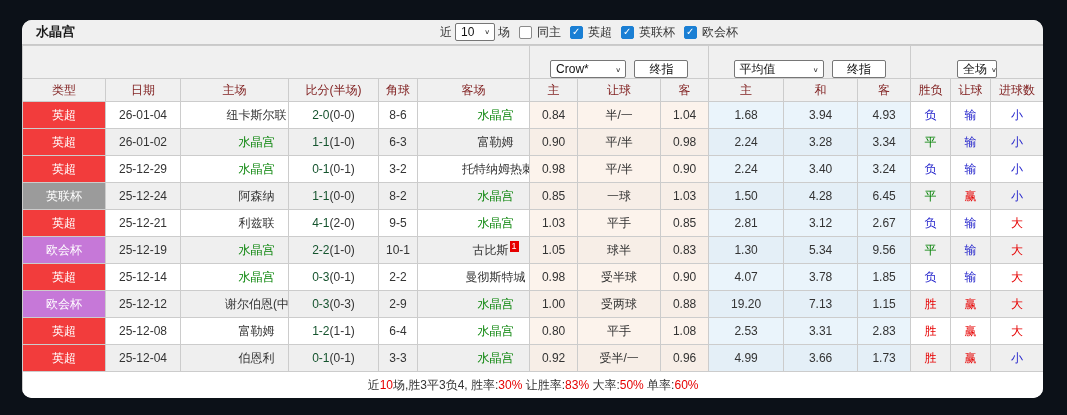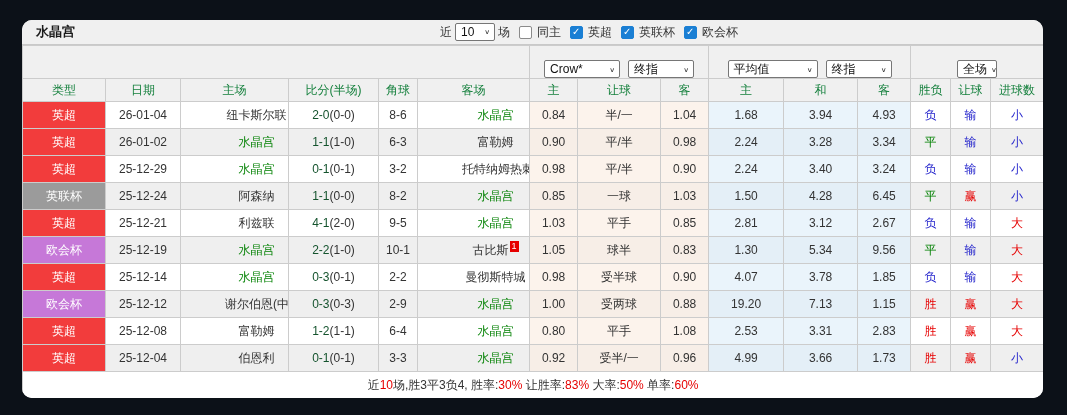--- a/index.html
+++ b/index.html
@@ -18,40 +18,40 @@
   .sel-count{width:40px;}
   .cb{display:inline-block;width:13px;height:13px;box-sizing:border-box;border:1px solid #8b8b8b;background:#fff;vertical-align:-2px;margin:0 2px 0 6px;position:relative;border-radius:2px;}
   .cb.on{background:#1a7fd4;border-color:#1a7fd4;}
   .cb.on::after{content:"✓";position:absolute;left:1px;top:-1px;color:#fff;font-size:10px;font-weight:bold;}
 
   
   table{border-collapse:collapse;table-layout:fixed;width:1021px;}
   td{border:1px solid #ccc;font-size:12px;text-align:center;padding:0;color:#333;white-space:nowrap;overflow:hidden;height:26px;}
   thead td{background:#f0f0f0;}
   tr.selrow td{height:21px;}
-  tr.headrow td{height:22px;color:#15803d;}
+  tr.headrow td{height:22px;color:#7f1d1d;}
   tbody tr:nth-child(even) td{background:#efefef;}
   td.c1{background:#fcf3ec !important;}
   td.c2{background:#eaf4fb !important;}
   tbody tr:nth-child(even) td.c1{background:#f7eee7 !important;}
   tbody tr:nth-child(even) td.c2{background:#e4eff7 !important;}
   td[data-lg]{color:#fff;}
   td[data-lg="epl"]{background:#f23c3c !important;}
   td[data-lg="lcup"]{background:#9b9b9b !important;}
   td[data-lg="uecl"]{background:#c678d8 !important;}
   [data-c="r"]{color:#e60000;}
   [data-c="g"]{color:#008000;}
   [data-c="b"]{color:#2424cc;}
   .ft{color:#14532d;margin-top:29px;}
   .ht{color:#333;}
   .flag{display:inline-block;background:#e60000;color:#fff;font-size:9px;line-height:11px;padding:0 2px;vertical-align:5px;margin-left:1px;}
   .flag:empty{display:none;}
   .selgroup{display:flex;justify-content:center;align-items:center;gap:8px;margin-top:14px;}
   .sel-crow{width:76px;}
-  .sel-stage{width:66px;}
+  .sel-stage{width:54px;flex-direction:column;}
   .sel-avg{width:90px;text-align:right;}
   .sel-scope{width:40px;}
   tfoot td{height:26px;background:#fff;font-size:12px;}
   tfoot .red{color:#e60000;}
   .teamlink{cursor:pointer;padding-left:44px;}
 </style>
 </head>
 <body>
 
 <div class="stage">

